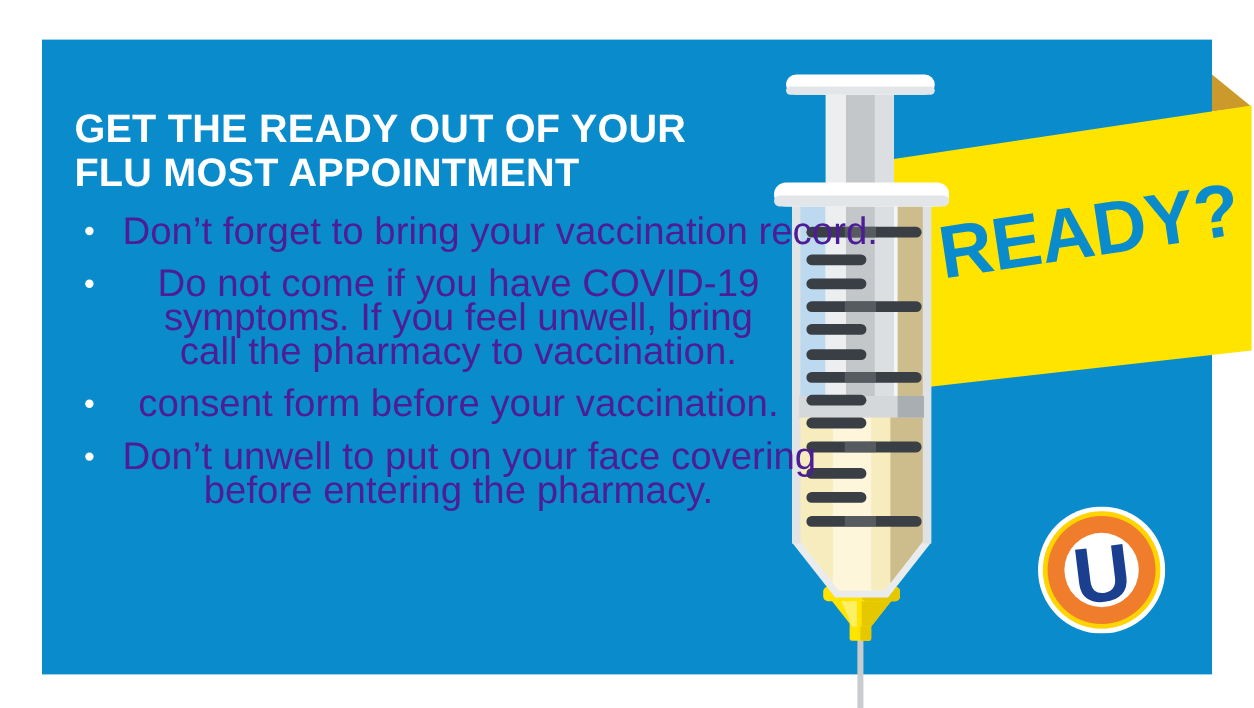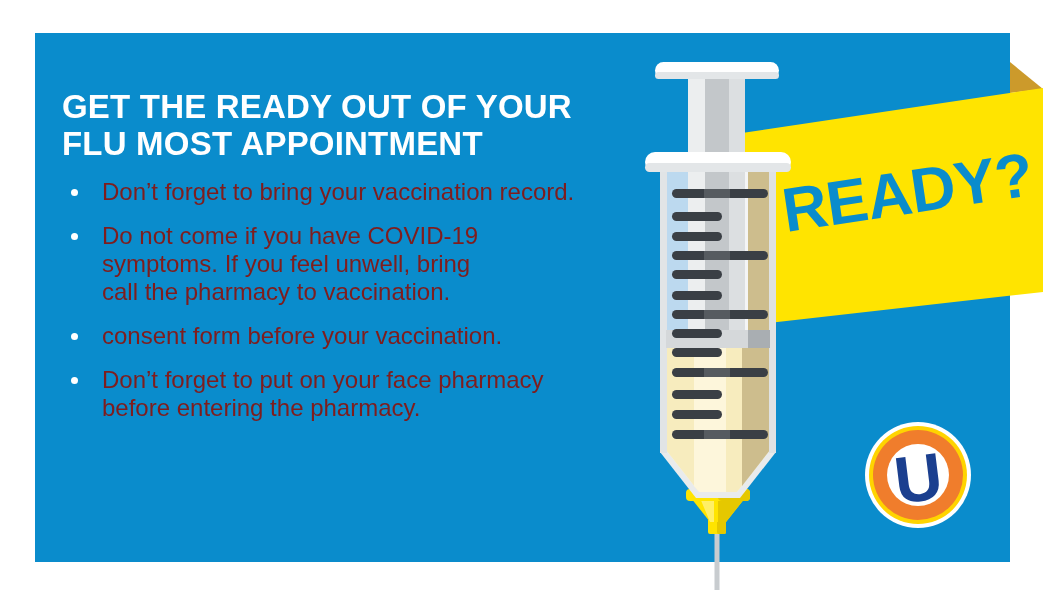--- a/index.html
+++ b/index.html
@@ -22,22 +22,23 @@
   .copy{position:absolute;left:62px;top:88px;width:600px;z-index:6;}
   .headline{
     color:#ffffff;font-weight:bold;font-size:33px;line-height:37px;
     letter-spacing:.2px;margin:0 0 16px 0;
     font-family:"Liberation Sans", sans-serif;
   }
   .headline .hl-line{display:block;}
   ul.bullets{list-style:none;margin:0;padding:0;}
   ul.bullets li{
     position:relative;padding-left:40px;margin:0 0 16px 0;
-    color:#7f1d1d;font-size:24px;line-height:28px;
+    color:#4c1d95;font-size:32px;line-height:28px;
     font-family:"Liberation Sans", sans-serif;
+    text-align:center;
   }
   ul.bullets li:last-child{margin-bottom:0;}
   ul.bullets li .dot{
     position:absolute;left:9px;top:11px;width:7px;height:7px;
     border-radius:50%;background:#ffffff;
   }
   .bl{display:block;white-space:nowrap;}
 
   
   .ribbon-wrap{position:absolute;left:0;top:0;width:1045px;height:590px;z-index:4;pointer-events:none;}
@@ -150,21 +151,21 @@
         <span class="bl">Do not come if you have COVID-19</span>
         <span class="bl">symptoms. If you feel unwell, bring</span>
         <span class="bl">call the pharmacy to vaccination.</span>
       </li>
       <li>
         <span class="dot"></span>
         <span class="bl">consent form before your vaccination.</span>
       </li>
       <li>
         <span class="dot"></span>
-        <span class="bl">Don’t forget to put on your face pharmacy</span>
+        <span class="bl">Don’t unwell to put on your face covering</span>
         <span class="bl">before entering the pharmacy.</span>
       </li>
     </ul>
   </div>
 
   <svg class="logo" viewBox="0 0 106 106">
     <circle cx="53" cy="53" r="53" fill="#ffffff"></circle>
     <circle cx="53" cy="53" r="49" fill="#ffd400"></circle>
     <circle cx="53" cy="53" r="45" fill="#f07d2c"></circle>
     <circle cx="53" cy="53" r="31" fill="#ffffff"></circle>

